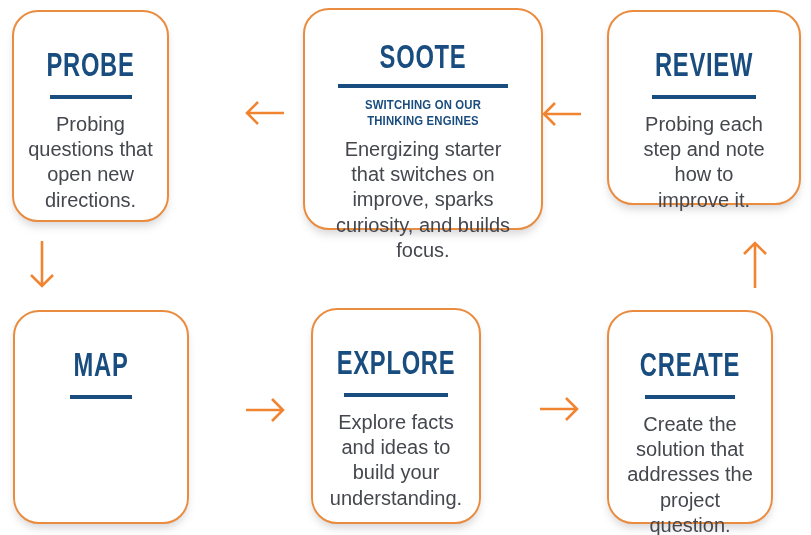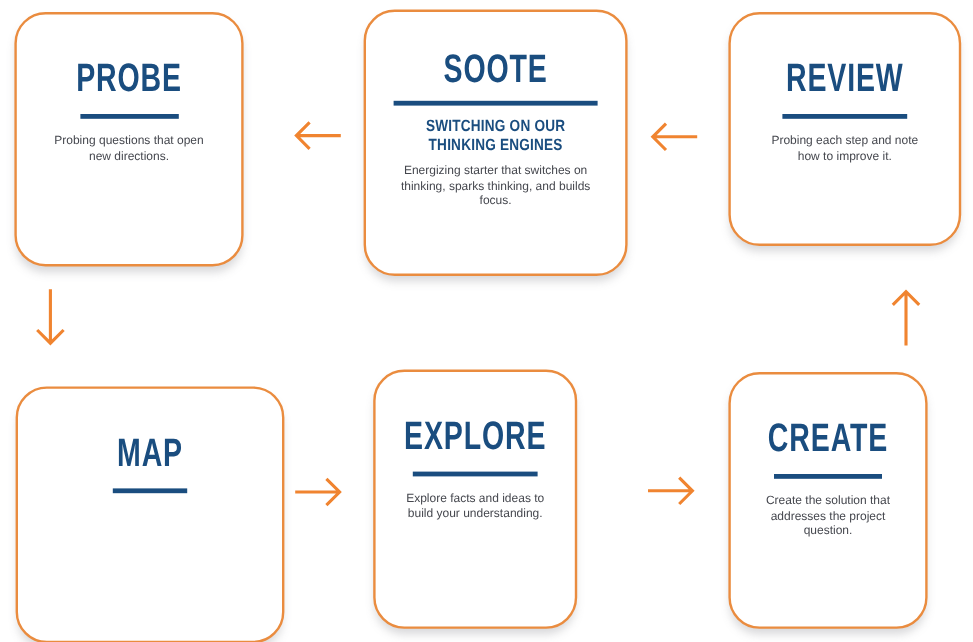--- a/index.html
+++ b/index.html
@@ -12,24 +12,24 @@
   }
   .card{
     position:absolute;
     background:#ffffff;
     border:2px solid #EA8C3F;
     border-radius:26px;
     box-shadow:0 6px 8px -2px rgba(110,110,120,0.28);
     box-sizing:border-box;
     text-align:center;
   }
-  .card-probe  {left:12px;  top:10px;  width:191px; height:212px;}
-  .card-soote  {left:303px; top:8px;   width:220px; height:222px;}
+  .card-probe  {left:12px;  top:10px;  width:157px; height:212px;}
+  .card-soote  {left:303px; top:8px;   width:240px; height:222px;}
   .card-review {left:607px; top:10px;  width:194px; height:195px;}
-  .card-map    {left:13px;  top:322px; width:224px; height:214px;}
+  .card-map    {left:13px;  top:310px; width:176px; height:214px;}
   .card-explore{left:311px; top:308px; width:170px; height:216px;}
   .card-create {left:607px; top:310px; width:166px; height:214px;}
 
   .title{
     margin-top:36px;
     color:#1A4D7F;
     font-size:33px;
     font-weight:bold;
     letter-spacing:1px;
     line-height:1;
@@ -56,21 +56,21 @@
     font-weight:bold;
     line-height:1.15;
     letter-spacing:0.2px;
     transform:scaleX(0.84);
     transform-origin:50% 50%;
     margin:0 auto 9px auto;
     max-width:170px;
   }
   .desc{
     color:#45474E;
-    font-size:10px;
+    font-size:20px;
     line-height:1.26;
     margin:0 auto;
   }
   .card-probe   .desc{max-width:128px;}
   .card-soote   .desc{max-width:178px;}
   .card-review  .desc{max-width:126px;}
   .card-map     .desc{max-width:116px;}
   .card-explore .desc{max-width:136px;text-align:center;}
   .card-create  .desc{max-width:126px;}
 
@@ -91,21 +91,21 @@
   <div class="card card-probe">
     <div class="title">PROBE</div>
     <div class="divider"></div>
     <div class="desc">Probing questions that open new directions.</div>
   </div>
 
   <div class="card card-soote">
     <div class="title">SOOTE</div>
     <div class="divider"></div>
     <div class="subtitle">SWITCHING ON OUR THINKING ENGINES</div>
-    <div class="desc">Energizing starter that switches on thinking, sparks thinking, and builds focus.</div>
+    <div class="desc">Energizing starter that switches on improve, sparks curiosity, and builds focus.</div>
   </div>
 
   <div class="card card-review">
     <div class="title">REVIEW</div>
     <div class="divider"></div>
     <div class="desc">Probing each step and note how to improve it.</div>
   </div>
 
   <div class="card card-map">
     <div class="title">MAP</div>

